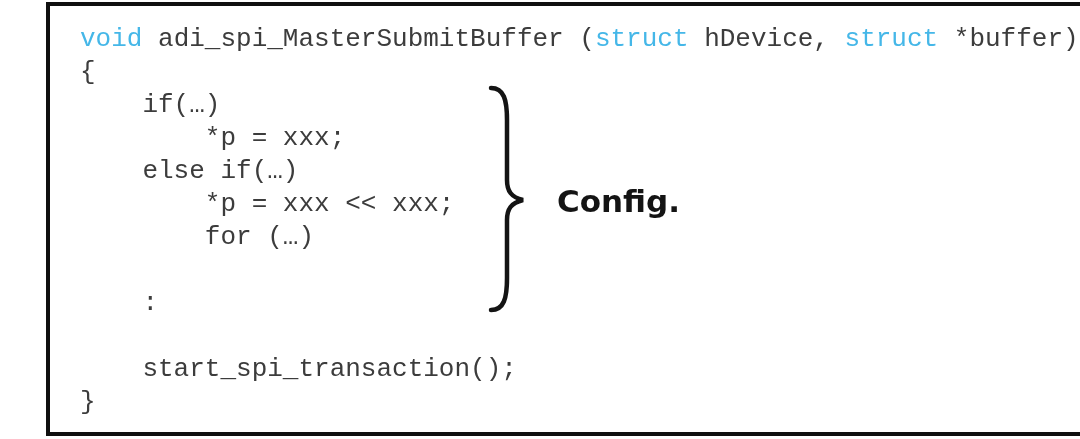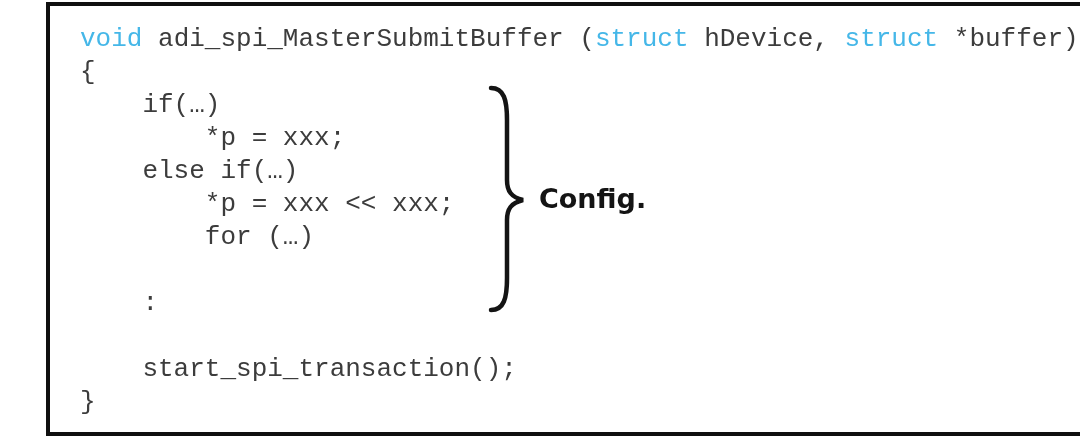--- a/index.html
+++ b/index.html
@@ -28,24 +28,24 @@
   }
   .code-line { height: 33px; }
   .kw { color: var(--kw, #45b7e8); }
   .brace-svg {
     position: absolute;
     left: 436px; top: 78px;
     width: 46px; height: 230px;
   }
   .config-label {
     position: absolute;
-    left: 489px; top: 177px;
+    left: 507px; top: 177px;
     font-family: "DejaVu Sans", "Liberation Sans", sans-serif;
     font-weight: bold;
-    font-size: 27px;
+    font-size: 31px;
     letter-spacing: 0px;
     color: var(--label, #141414);
   }
 </style>
 </head>
 <body>
 
 <div class="frame">
 
   <div class="code-block"><div class="code-line"><span class="kw">void</span><span> adi_spi_MasterSubmitBuffer (</span><span class="kw">struct</span><span> hDevice, </span><span class="kw">struct</span><span> *buffer)</span></div><div class="code-line"><span>{</span></div><div class="code-line"><span>    if(…)</span></div><div class="code-line"><span>        *p = xxx;</span></div><div class="code-line"><span>    else if(…)</span></div><div class="code-line"><span>        *p = xxx &lt;&lt; xxx;</span></div><div class="code-line"><span>        for (…)</span></div><div class="code-line"><span></span>&nbsp;</div><div class="code-line"><span>    :</span></div><div class="code-line"><span></span>&nbsp;</div><div class="code-line"><span>    start_spi_transaction();</span></div><div class="code-line"><span>}</span></div></div>

